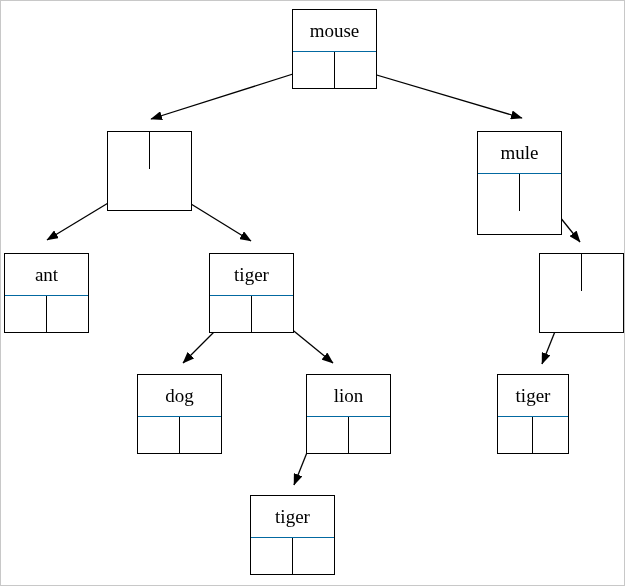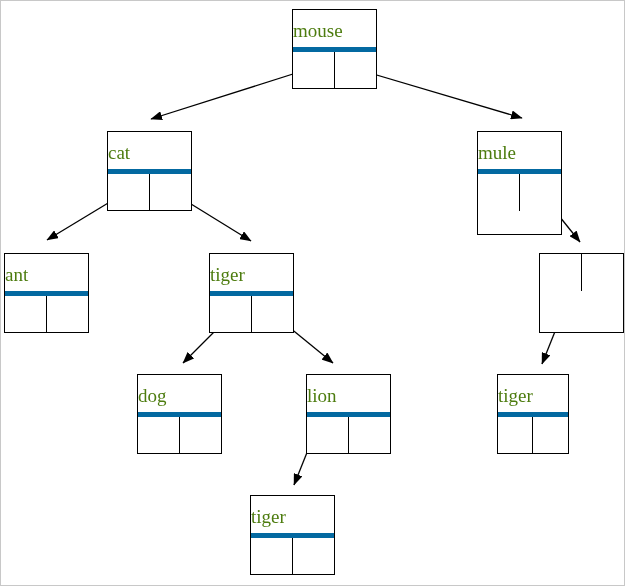--- a/index.html
+++ b/index.html
@@ -30,24 +30,24 @@
   .node {
     position: absolute;
     box-sizing: border-box;
     border: 1px solid #000000;
     background: #ffffff;
   }
   .node-label {
     box-sizing: border-box;
     height: 42px;
     line-height: 42px;
-    text-align: left;
+    text-align: center;
     font-size: 19px;
-    color: #4d7c0f;
-    border-bottom: 5px solid #0369a1;
+    color: #000000;
+    border-bottom: 1px solid #0369a1;
     white-space: nowrap;
     overflow: hidden;
   }
   .node-pointers {
     display: flex;
     height: 37px;
     box-sizing: border-box;
   }
   .ptr {
     flex: 1 1 50%;
@@ -84,21 +84,20 @@
 
   <div id="nodes-layer">
       <div class="node" style="left: 291px; top: 8px; width: 85px; height: 80px;">
         <div class="node-label">mouse</div>
         <div class="node-pointers">
           <div class="ptr left"></div>
           <div class="ptr right"></div>
         </div>
       </div>
       <div class="node" style="left: 106px; top: 130px; width: 85px; height: 80px;">
-        <div class="node-label">cat</div>
         <div class="node-pointers">
           <div class="ptr left"></div>
           <div class="ptr right"></div>
         </div>
       </div>
       <div class="node" style="left: 476px; top: 130px; width: 85px; height: 104px;">
         <div class="node-label">mule</div>
         <div class="node-pointers">
           <div class="ptr left"></div>
           <div class="ptr right"></div>

